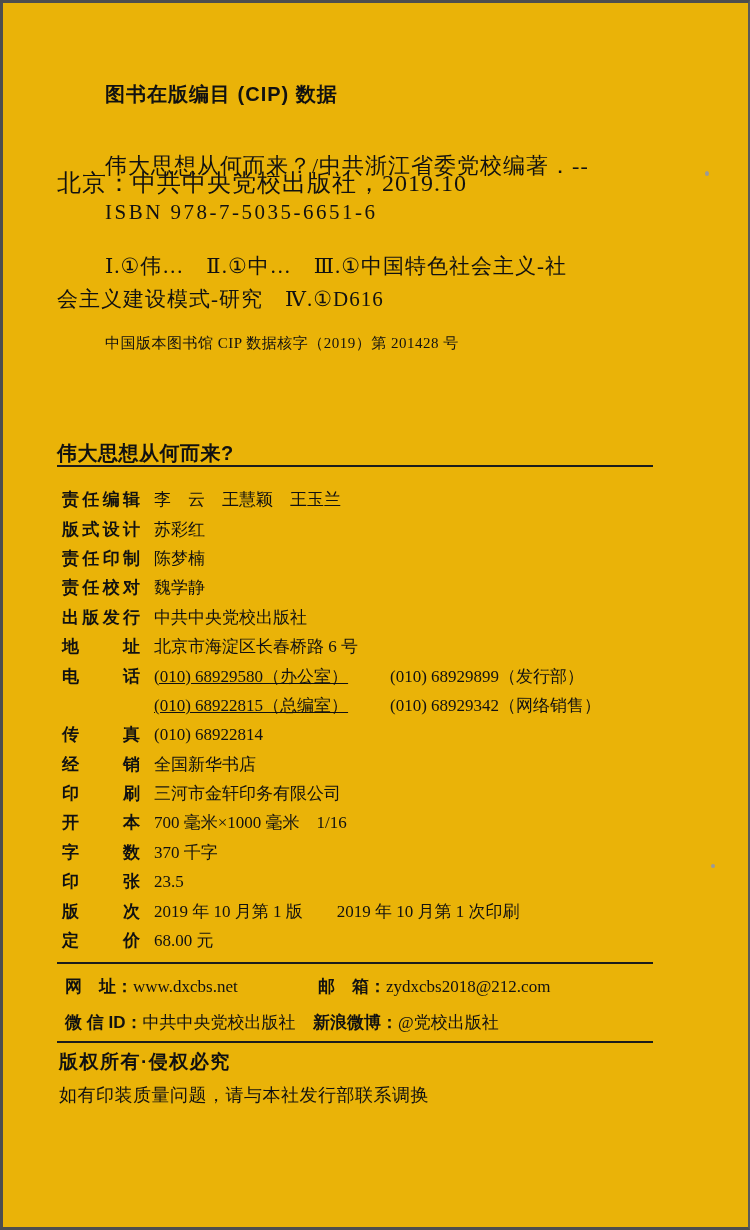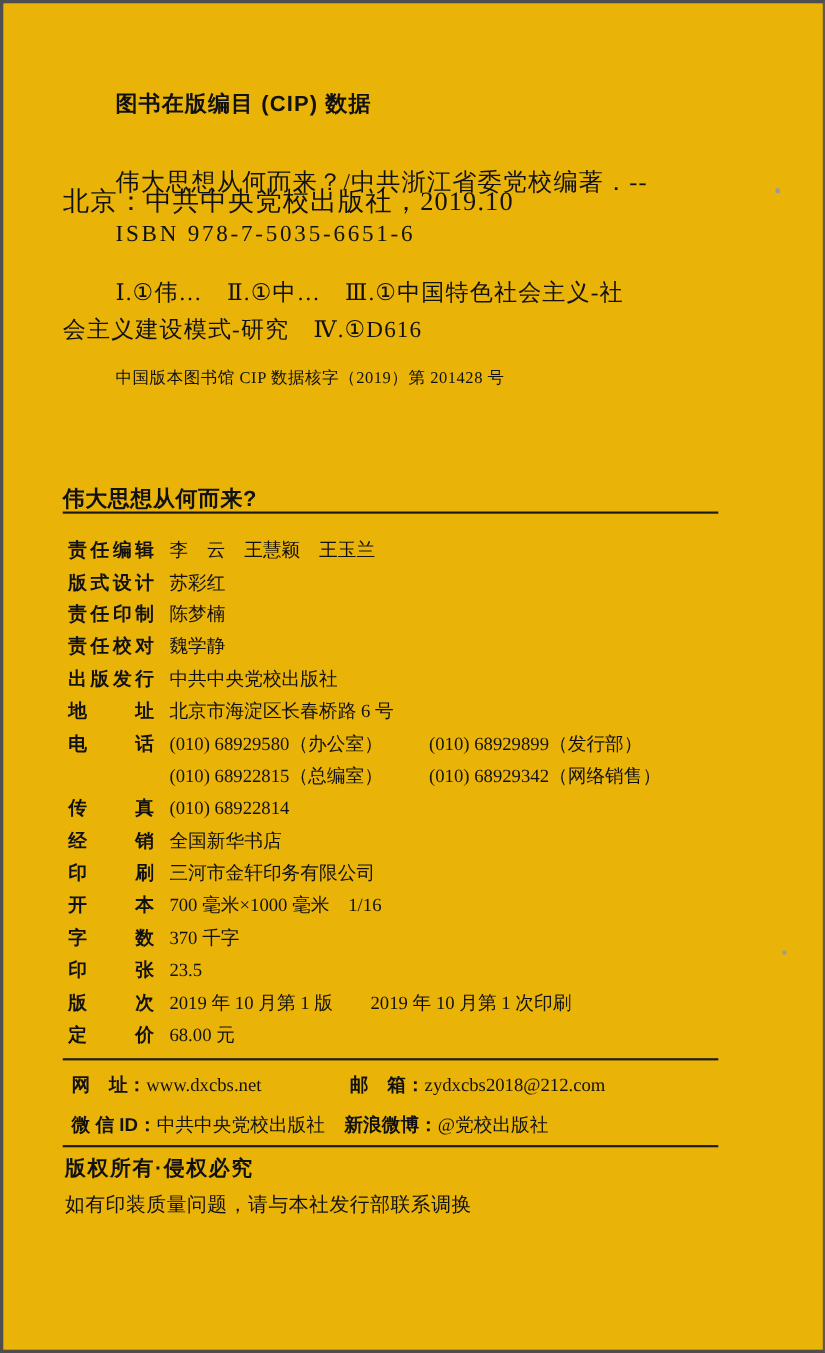--- a/index.html
+++ b/index.html
@@ -38,21 +38,21 @@
 
   
   .pub{position:absolute;left:59px;top:482px;width:600px;}
   .pub .row{display:flex;align-items:center;height:29.4px;}
   .lbl{
     flex:none;display:inline-block;width:78px;margin-right:14px;
     font-family:"Liberation Sans","DejaVu Sans",sans-serif;font-weight:700;
     font-size:17px;text-align:justify;text-align-last:justify;
   }
   .val{font-size:17px;white-space:pre;}
-  .val.col1{flex:none;width:236px;}
+  .val.col1{flex:none;width:236px;text-decoration:underline;}
 
   
   .contact{position:absolute;left:59px;top:966px;width:600px;}
   .cpair{position:absolute;white-space:pre;font-size:17px;}
   .c-web{left:3px;top:6px;}
   .c-mail{left:256px;top:6px;}
   .c-wechat{left:3px;top:42px;}
   .c-weibo{left:251px;top:42px;}
   .c-lbl{font-family:"Liberation Sans","DejaVu Sans",sans-serif;font-weight:700;}
 

